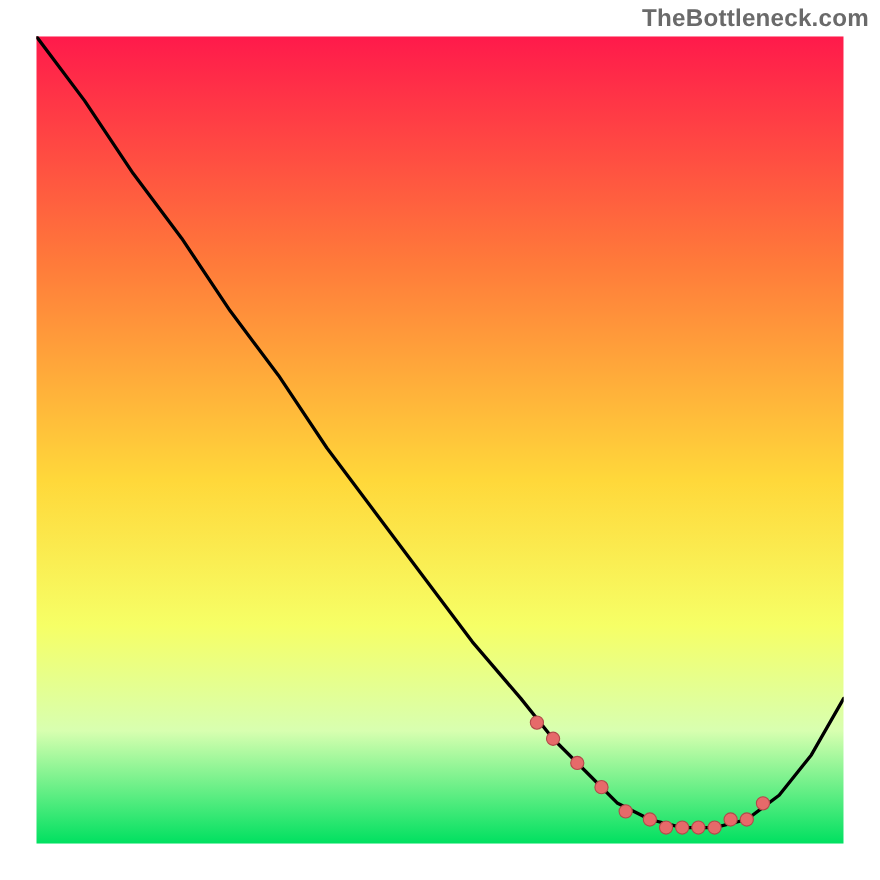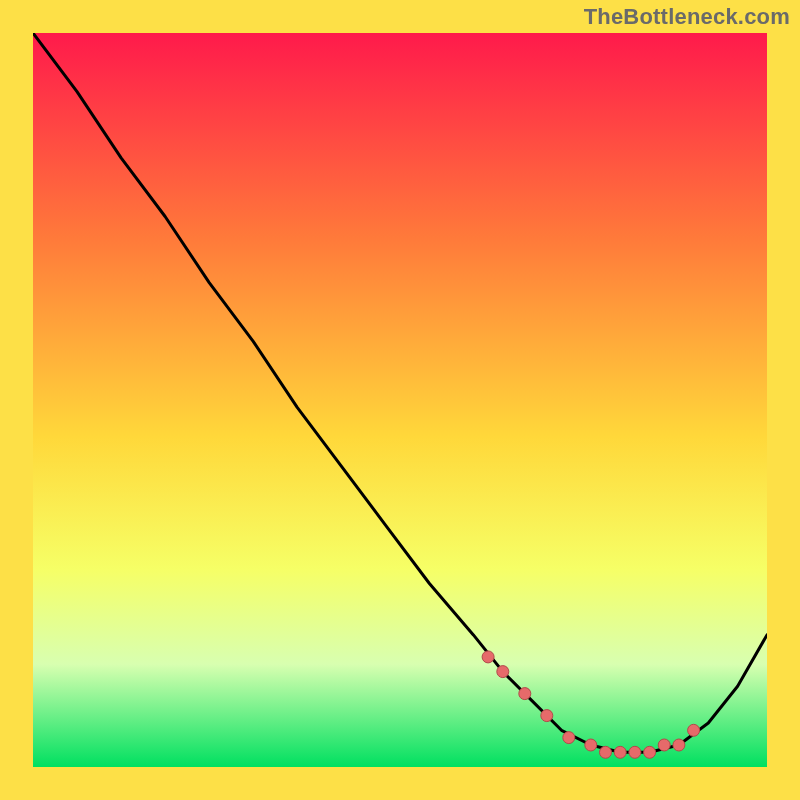--- a/index.html
+++ b/index.html
@@ -8,21 +8,21 @@
     width: 800px;
     height: 800px;
     background: #000;
     font-family: Arial, Helvetica, sans-serif;
     overflow: hidden;
   }
   .frame {
     position: relative;
     width: 800px;
     height: 800px;
-    background: #fde047;
+    background: #ffffff;
     text-align: right;
   }
   .attribution {
     position: absolute;
     top: 4px;
     right: 10px;
     color: #6a6a6a;
     font-size: 22px;
     font-weight: 600;
     letter-spacing: 0.2px;

